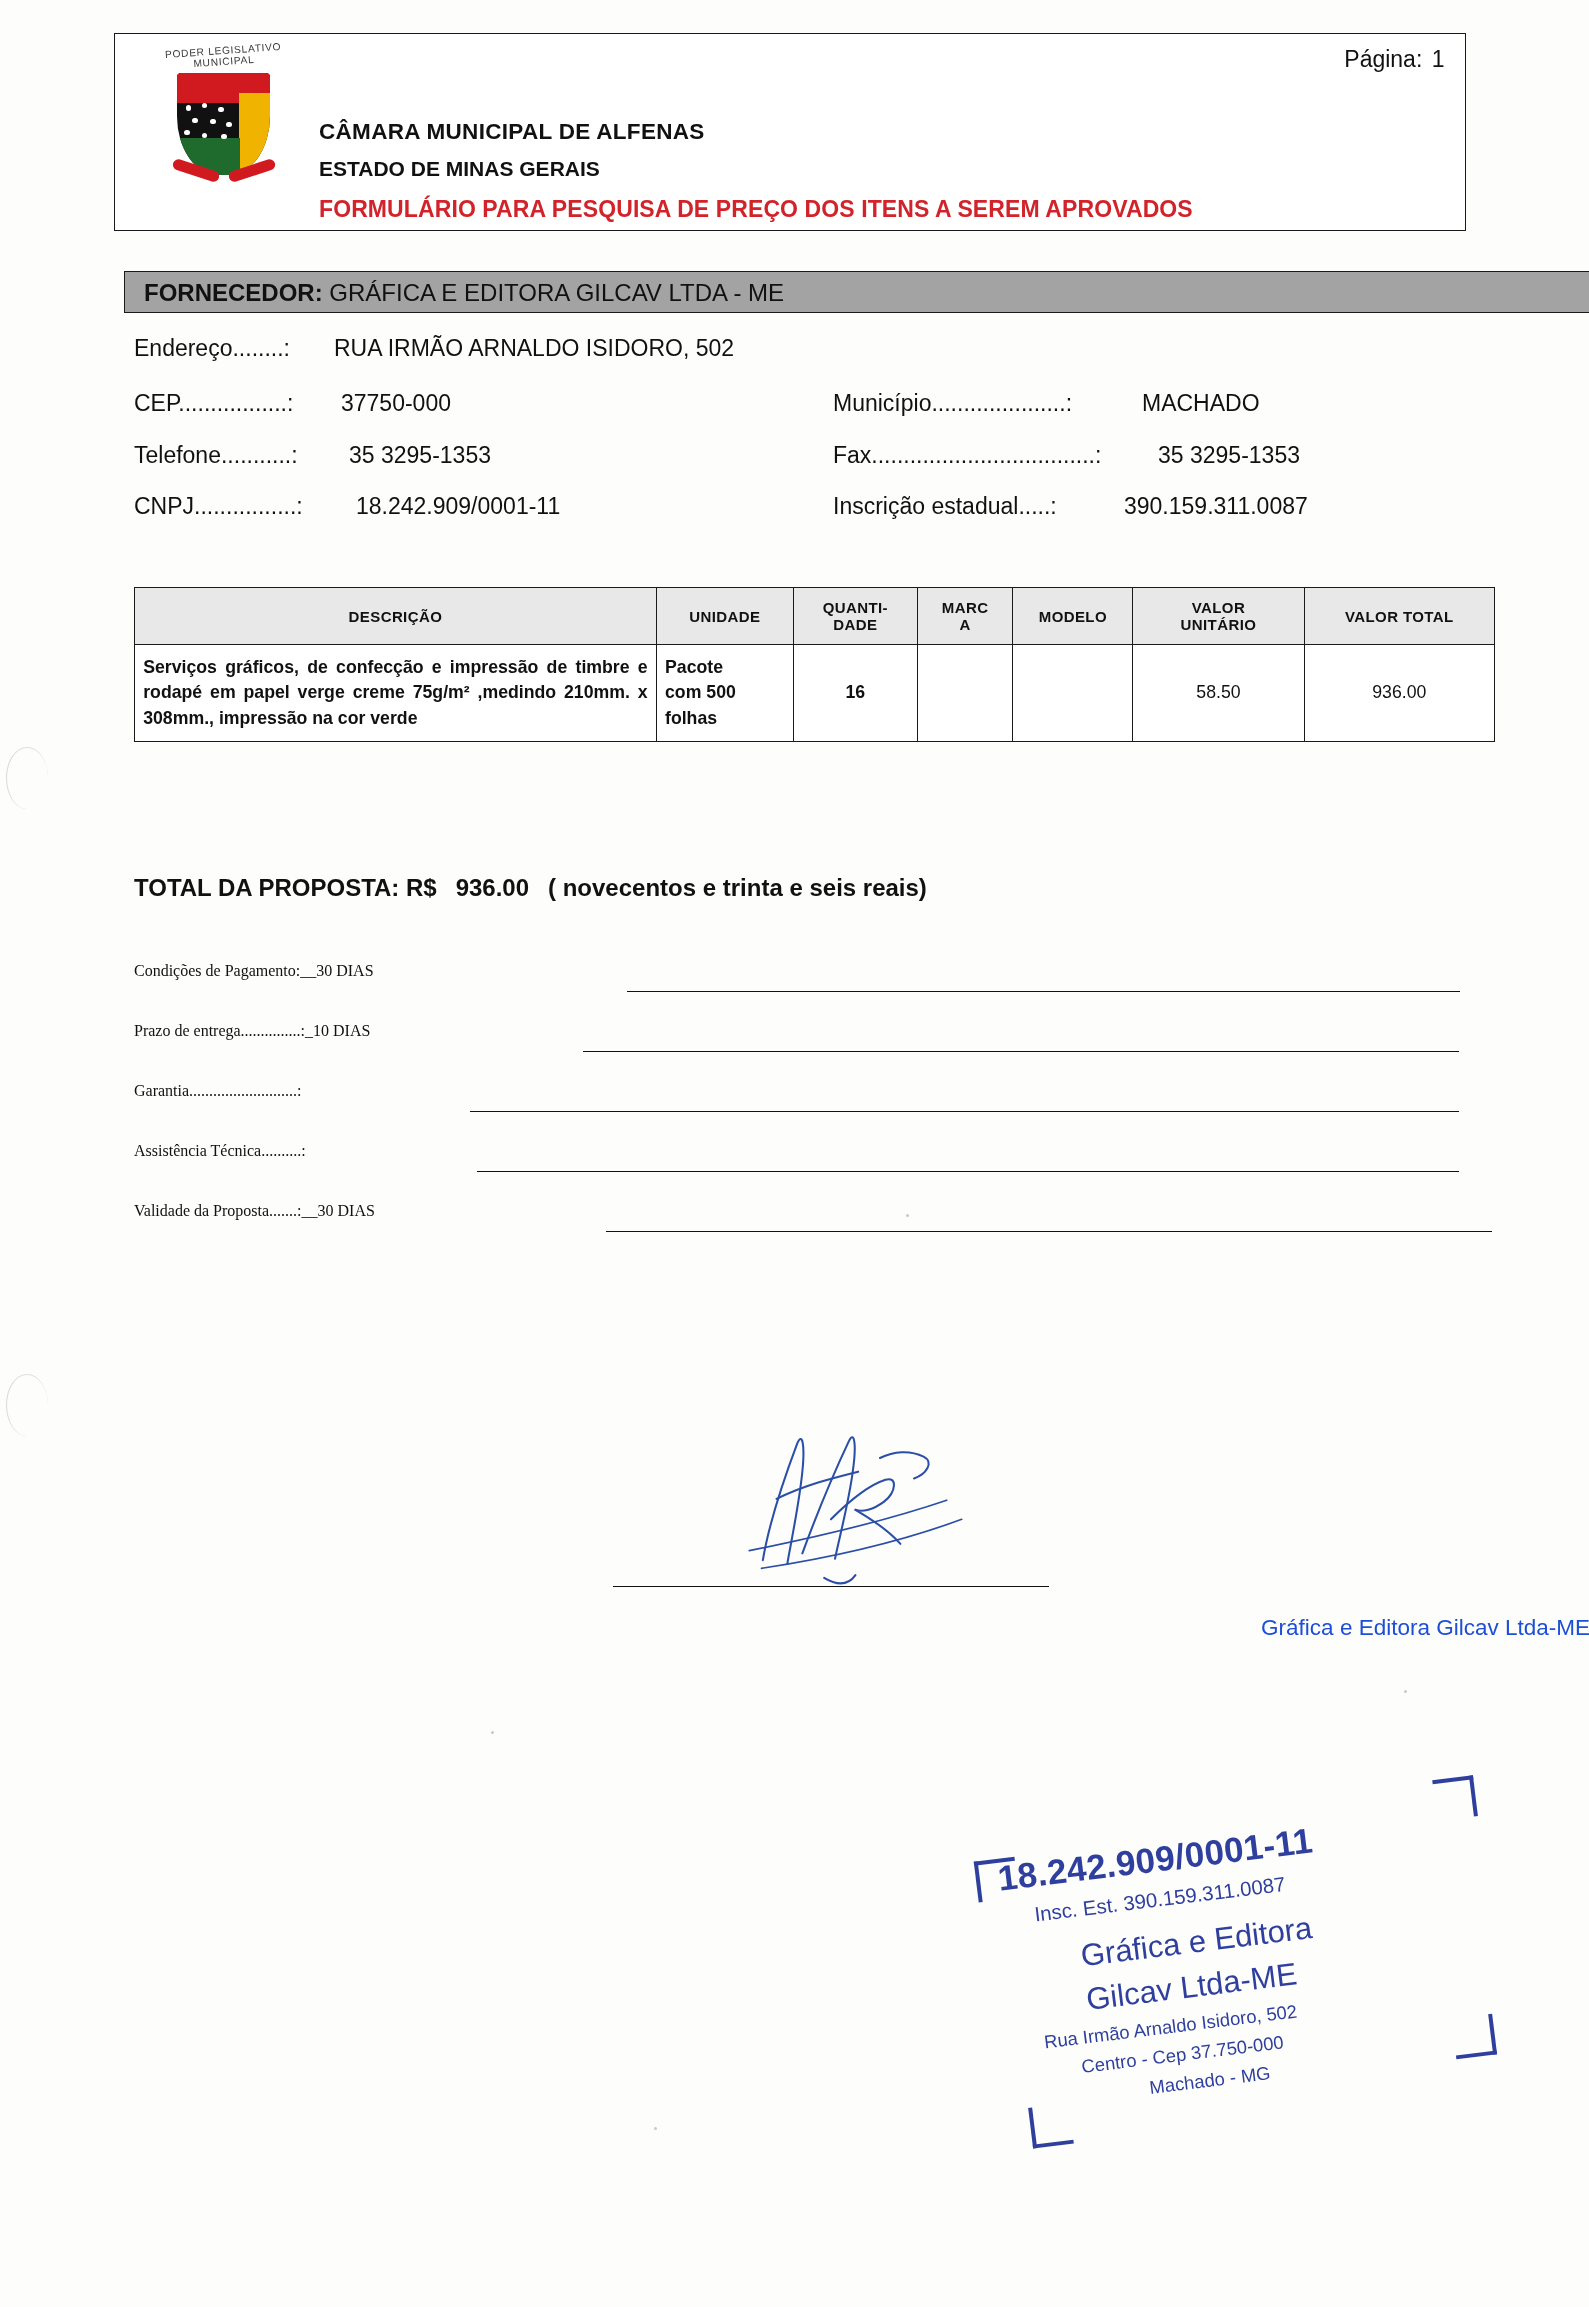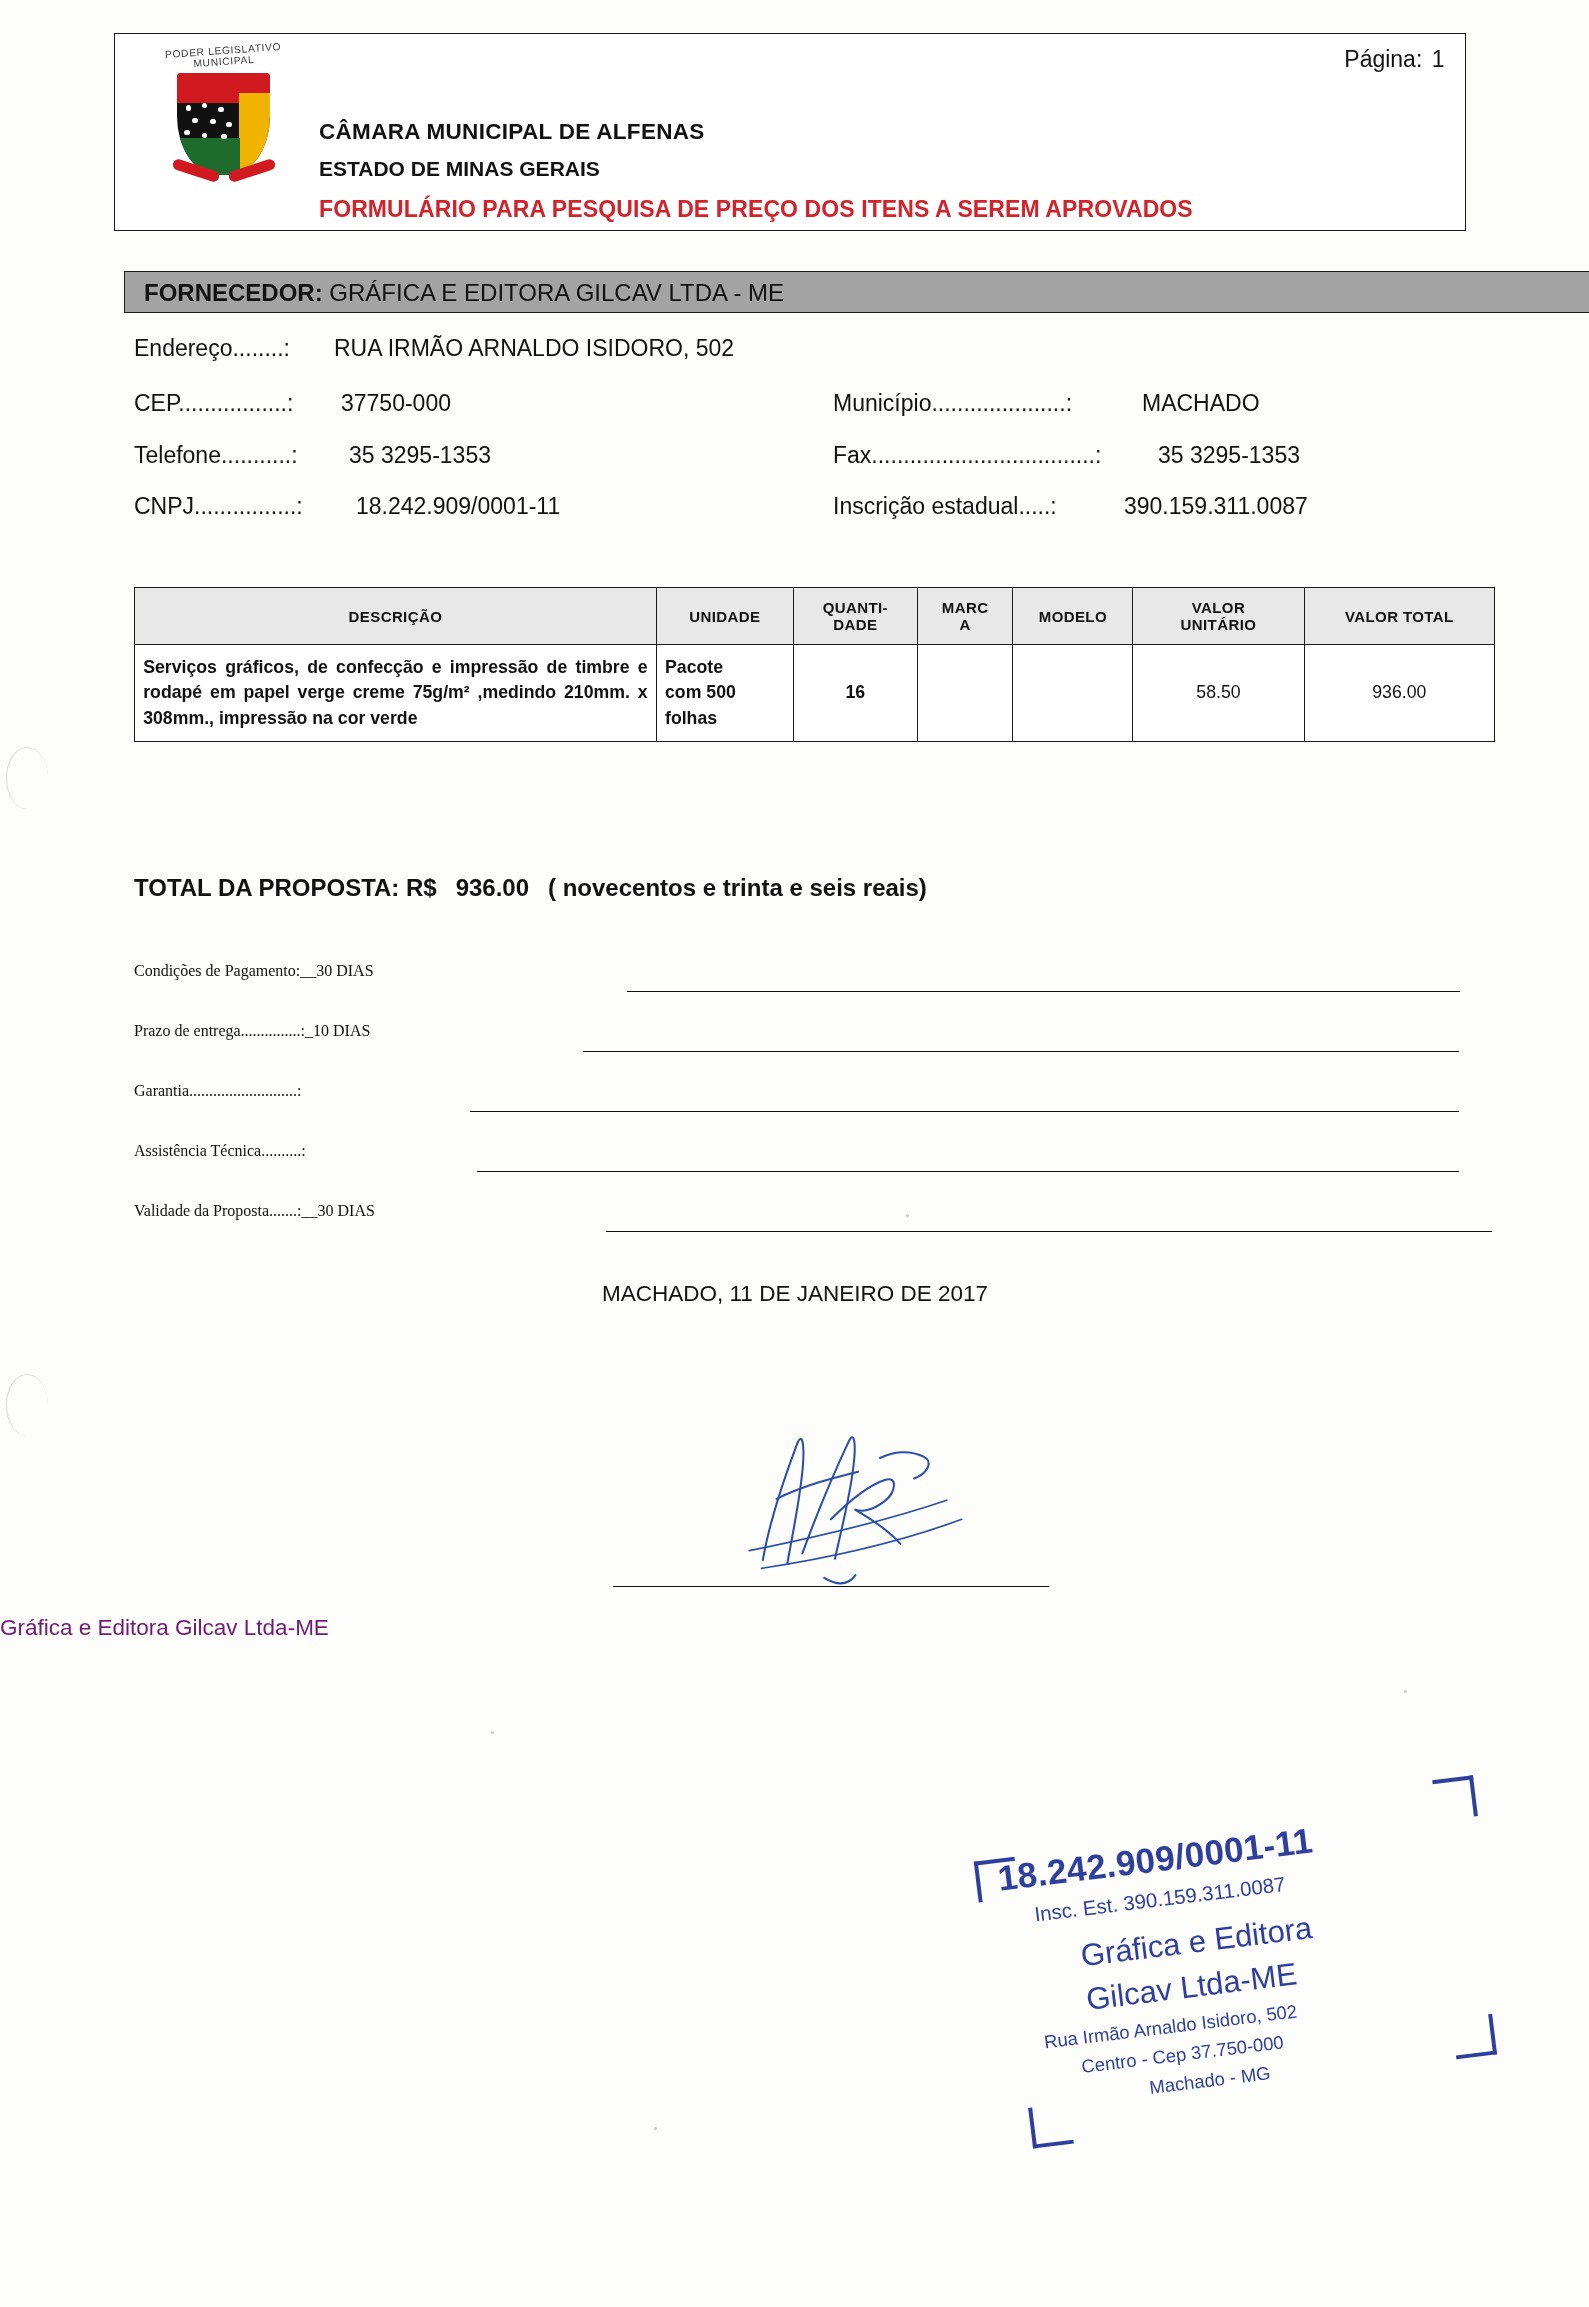--- a/index.html
+++ b/index.html
@@ -260,23 +260,23 @@
     left: 613px;
     top: 1586px;
     width: 436px;
     border-bottom: 1.4px solid #111;
   }
   .sig-name {
     position: absolute;
     left: 0;
     top: 1615px;
     width: 1590px;
-    text-align: left;
+    text-align: right;
     font-size: 22.5px;
-    color: #701a75;
+    color: #1d4ed8;
   }
   .signature-svg {
     position: absolute;
     left: 722px;
     top: 1417px;
     width: 286px;
     height: 191px;
     pointer-events: none;
   }
 
@@ -489,21 +489,20 @@
   <div class="cond-row" style="left:134px; top:1142px;">
     <span>Assistência Técnica..........:</span><span></span>
   </div>
   <div class="cond-rule" style="left:477px; top:1171px; width:982px;"></div>
 
   <div class="cond-row" style="left:134px; top:1202px;">
     <span>Validade da Proposta.......:</span><span>__30 DIAS</span>
   </div>
   <div class="cond-rule" style="left:606px; top:1231px; width:886px;"></div>
 
-  <div class="city-date">MACHADO, 11 DE JANEIRO DE 2017</div>
 
   <svg class="signature-svg" viewBox="0 0 420 280">
     <g fill="none" stroke="#2b4fa8" stroke-width="3" stroke-linecap="round">
       <path d="M60 210 C70 150, 95 80, 110 40 C118 20, 122 40, 118 80 C113 130, 100 190, 96 215"></path>
       <path d="M80 120 C120 100, 160 90, 200 80"></path>
       <path d="M118 200 C140 140, 170 70, 186 36 C194 18, 198 38, 192 80 C186 126, 172 178, 166 208"></path>
       <path d="M160 150 C190 120, 215 100, 240 92 C258 86, 256 110, 238 124 C222 136, 206 140, 196 136"></path>
       <path d="M196 136 C220 150, 246 168, 262 186"></path>
       <path d="M232 60 C252 50, 276 48, 296 58 C312 66, 300 84, 282 90"></path>
       <path d="M40 196 C120 180, 230 156, 330 122" stroke-width="2.5"></path>

